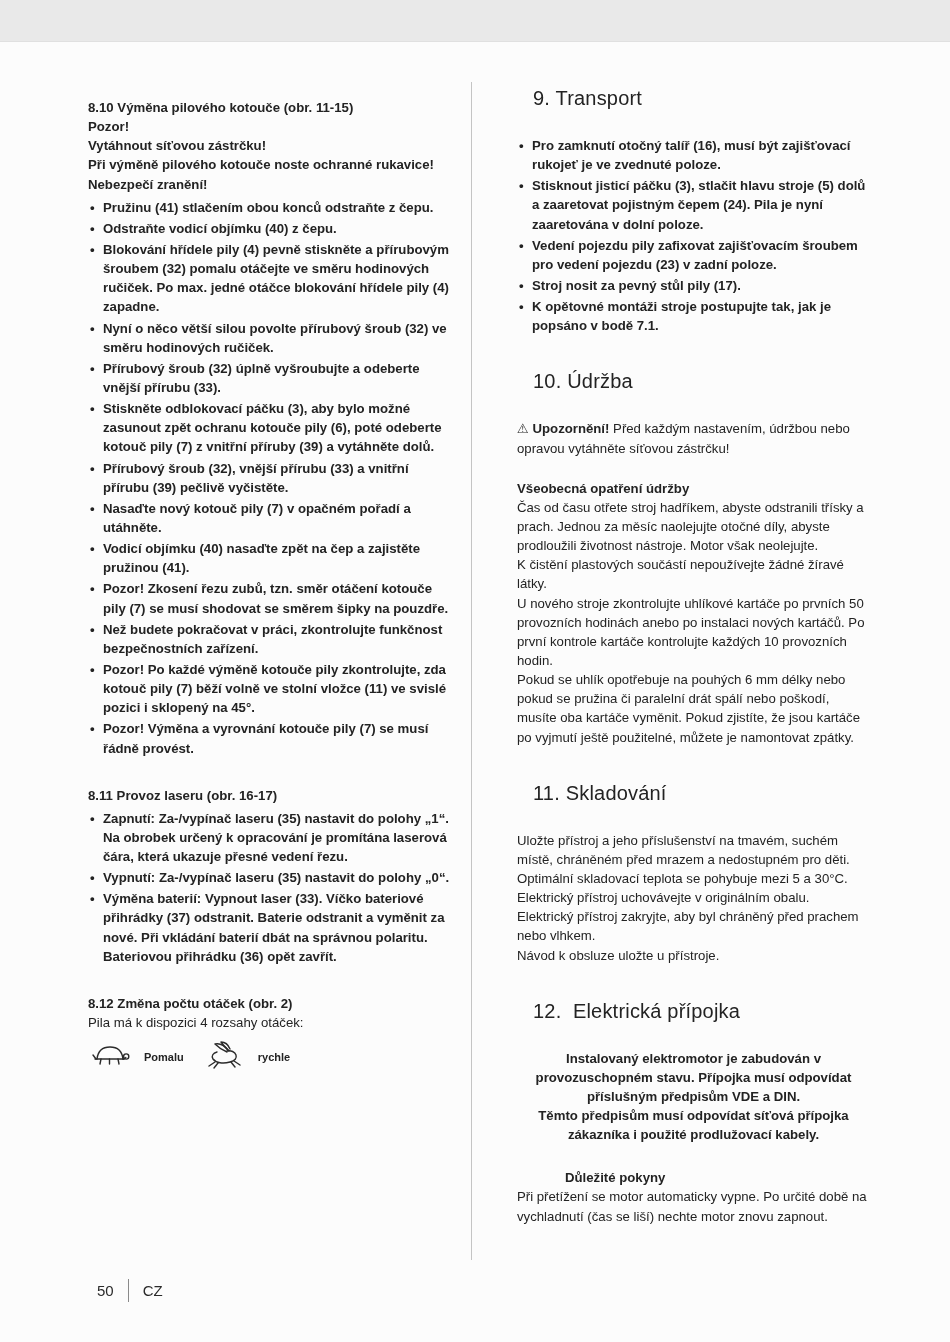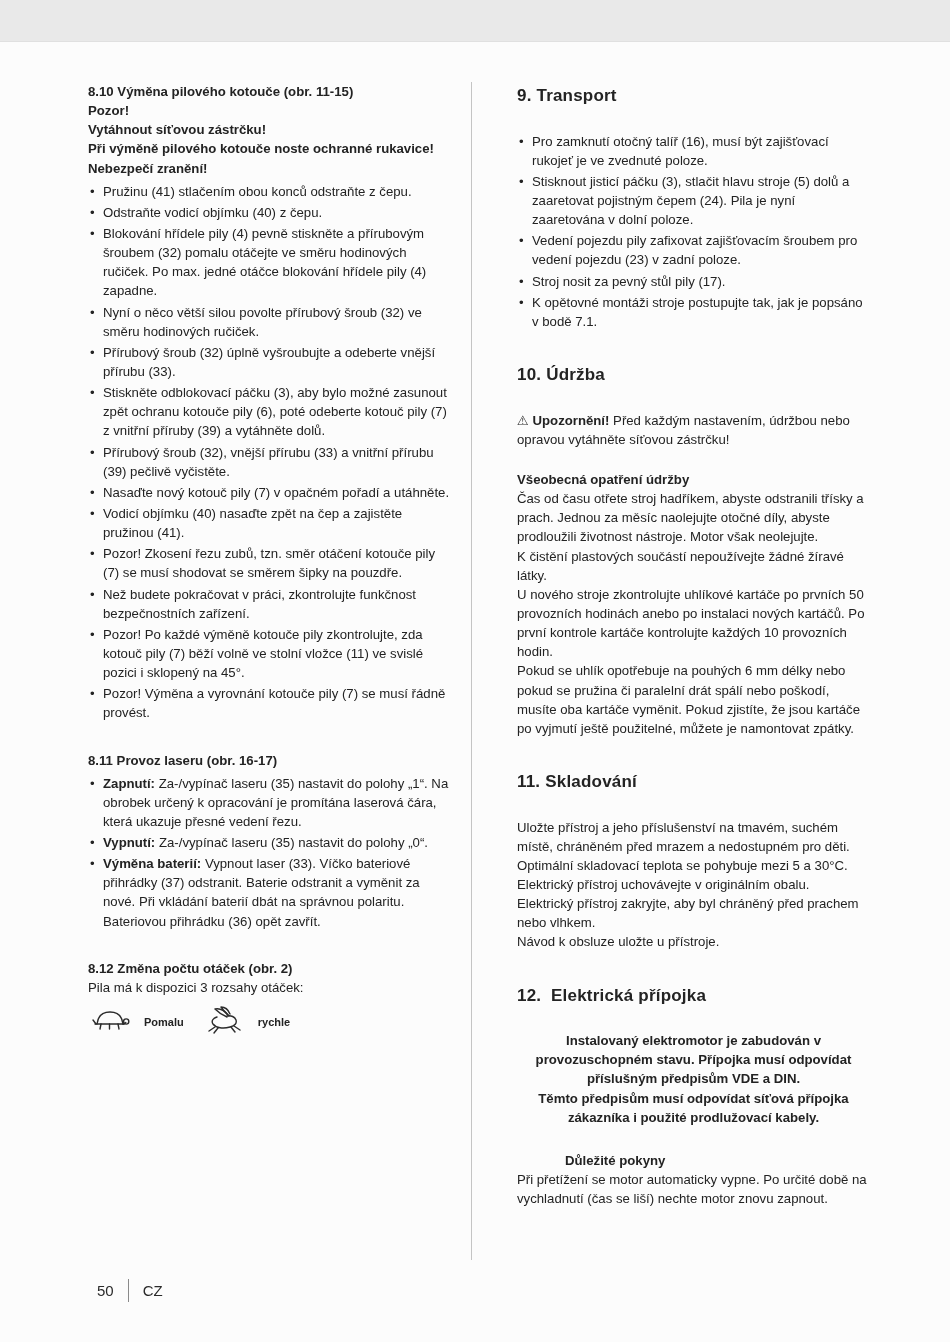--- a/index.html
+++ b/index.html
@@ -15,28 +15,28 @@
   .page { position: relative; width: 950px; height: 1342px; overflow: hidden; background: #fcfcfc; }
   .top-band { height: 42px; background: #e9e9e9; border-bottom: 1px solid #e0e0e0; }
 
   .content { display: flex; margin-top: 40px; align-items: stretch; }
   .col-left  { width: 363px; margin-left: 88px; }
   .divider   { width: 1px; background: #c4c4c4; margin-left: 20px; min-height: 1178px; }
   .col-right { width: 353px; margin-left: 45px; }
 
   p { margin: 0; }
   .sub-head { font-size: 13.2px; font-weight: bold; margin: 28px 0 0; }
-  .sub-head.first { margin-top: 0; }
+  .sub-head.first { margin-top: 16px; }
   .bold-line { font-weight: bold; }
 
   ul.bullets { list-style: none; margin: 4px 0 0; padding: 0 0 0 15px; }
-  ul.bullets li { position: relative; margin-bottom: 2px; }
+  ul.bullets li { position: relative; margin-bottom: 2px; font-weight: bold; }
   ul.bullets li::before { content: "\2022"; position: absolute; left: -13px; top: 0; }
 
-  h2.big { font-size: 17px; font-weight: bold; margin: 32px 0 23px; letter-spacing: 0.2px; }
+  h2.big { font-size: 20px; font-weight: normal; margin: 32px 16px 23px; letter-spacing: 0.2px; }
   h2.big.first { margin-top: 2px; }
 
   .warning { margin: 8px 0 21px; }
   .warning .w-ico, .warning strong { font-weight: bold; }
   .sub-title { font-weight: bold; }
   .gap-top { margin-top: 24px; padding-left: 48px; }
 
   .speed-row { display: flex; align-items: center; margin: 9px 0 9px 2px; }
   .speed-row .icon { display: inline-flex; }
   .speed-label { font-size: 11px; font-weight: 600; margin: 6px 18px 0 14px; text-align: right; }
@@ -84,21 +84,21 @@
         <h3 class="sub-head">8.11 Provoz laseru (obr. 16-17)</h3>
         <ul class="bullets">
           <li><strong>Zapnutí:</strong> <span>Za-/vypínač laseru (35) nastavit do polohy „1“. Na obrobek určený k opracování je promítána laserová čára, která ukazuje přesné vedení řezu.</span></li>
           <li><strong>Vypnutí:</strong> <span>Za-/vypínač laseru (35) nastavit do polohy „0“.</span></li>
           <li><strong>Výměna baterií:</strong> <span>Vypnout laser (33). Víčko bateriové přihrádky (37) odstranit. Baterie odstranit a vyměnit za nové. Při vkládání baterií dbát na správnou polaritu. Bateriovou přihrádku (36) opět zavřít.</span></li>
         </ul>
       </section>
 
       <section>
         <h3 class="sub-head">8.12 Změna počtu otáček (obr. 2)</h3>
-        <p>Pila má k dispozici 3 rozsahy otáček:</p>
+        <p>Pila má k dispozici 4 rozsahy otáček:</p>
         <div class="speed-row">
           <span class="icon">
             <svg class="lineart" width="40" height="26" viewBox="0 0 40 26">
               <path d="M7 17 C8 8 14 5 20 5 C26 5 32 8 33 17"></path>
               <path d="M5 17 H34"></path>
               <circle cx="36.2" cy="14.5" r="2.6"></circle>
               <path d="M33 17 C34.5 17 35 16 35.8 15.6"></path>
               <path d="M11 17 L10 22 M19.5 17 L19.5 22 M28 17 L29 22"></path>
               <path d="M6 17 L3 13"></path>
             </svg>

